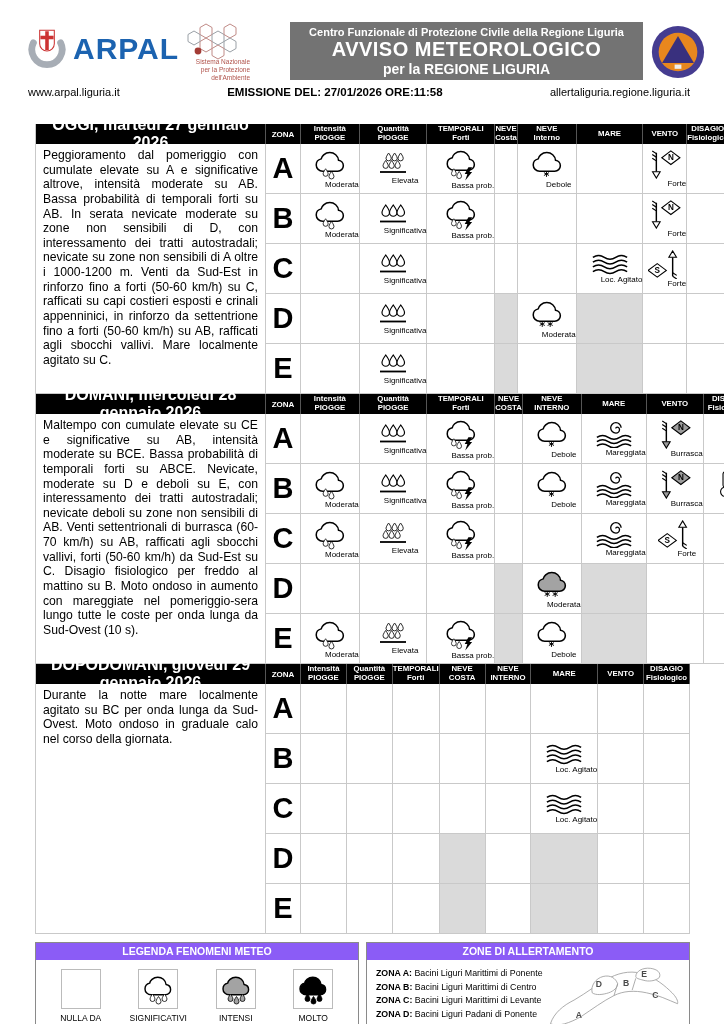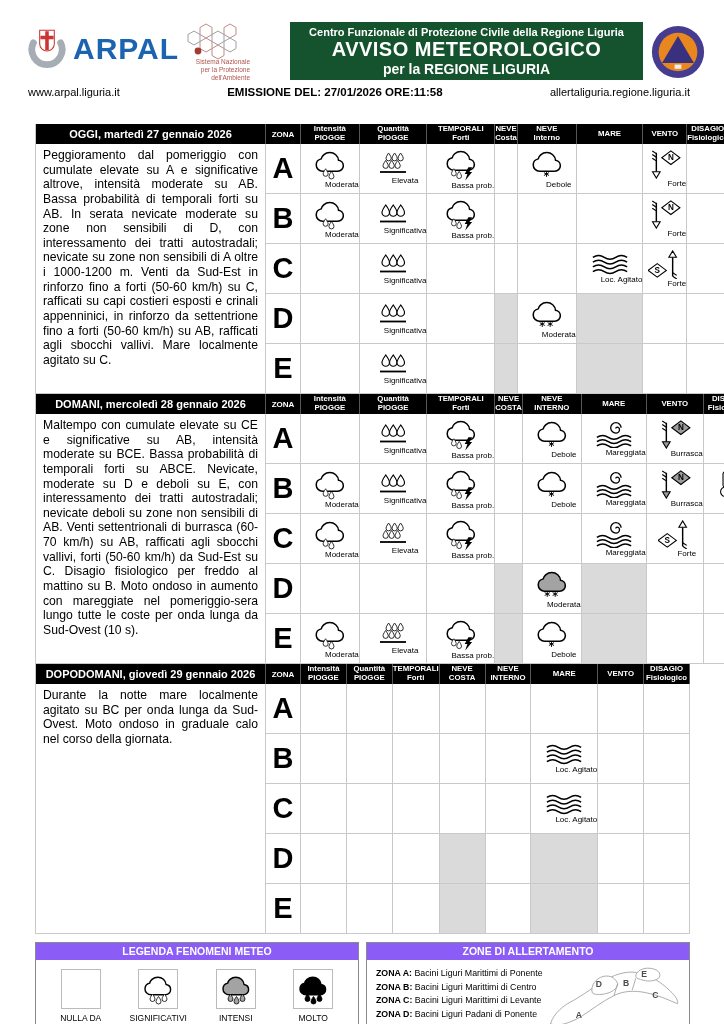--- a/index.html
+++ b/index.html
@@ -5,37 +5,37 @@
   *{box-sizing:border-box;margin:0;padding:0;}
   body{background:#888;font-family:"Liberation Sans",sans-serif;color:#000;}
   .page{width:724px;height:1024px;background:#fff;position:relative;margin:0 auto;overflow:hidden;}
 
   
   .hdr{position:relative;height:124px;}
   .arpal{position:absolute;left:26px;top:26px;display:flex;align-items:center;gap:5px;}
   .arpal-text{font-size:30px;font-weight:bold;color:#1c63b0;letter-spacing:1px;}
   .snpa{position:absolute;left:158px;top:20px;width:96px;}
   .snpa-text{font-size:6.5px;color:#b0524a;text-align:right;line-height:1.25;margin-top:-6px;padding-right:4px;}
-  .banner{position:absolute;left:290px;top:22px;width:353px;height:58px;background:#14532d;color:#fff;
+  .banner{position:absolute;left:290px;top:22px;width:353px;height:58px;background:#737373;color:#fff;
           text-align:center;padding-top:4px;}
   .b1{font-size:11px;font-weight:bold;}
   .b2{font-size:20px;font-weight:bold;letter-spacing:.5px;}
   .b3{font-size:14px;font-weight:bold;}
   .pclogo{position:absolute;left:649px;top:23px;}
   .subhdr{position:absolute;left:28px;top:86px;width:662px;display:flex;justify-content:space-between;
           align-items:baseline;font-size:11px;text-align:right;}
   .subhdr .mid{font-weight:bold;font-size:11.5px;}
 
   
   .tables{margin-left:35px;width:655px;}
   .section{display:grid;grid-template-columns:230px 35px repeat(8,1fr);
            grid-template-rows:20px repeat(5,50px);width:655px;border-left:1px solid #c9c9c9;}
   .hcell{background:#000;color:#fff;display:flex;align-items:center;justify-content:center;
          border-right:1px solid #555;text-align:center;}
-  .sec-title{font-size:11px;font-weight:bold;}
+  .sec-title{font-size:16px;font-weight:bold;}
   .zona-head{font-size:8px;font-weight:bold;}
   .col-head{font-size:7.8px;font-weight:bold;line-height:1.15;white-space:pre-line;}
   .desc{grid-column:1;grid-row:2/7;font-size:12.2px;line-height:1.2;text-align:justify;
         padding:4px 7px 0 7px;border-right:1px solid #c9c9c9;border-bottom:1px solid #c9c9c9;overflow:hidden;}
   .zone-cell{font-size:29px;font-weight:bold;display:flex;align-items:center;justify-content:center;
              border-right:1px solid #c9c9c9;border-bottom:1px solid #c9c9c9;}
   .cell{display:flex;flex-direction:column;align-items:center;justify-content:center;gap:1px;
         border-right:1px solid #c9c9c9;border-bottom:1px solid #c9c9c9;background:#fff;}
   .cell.gray{background:#dadada;}
   .icon-label{font-size:8px;line-height:1;white-space:nowrap;margin-left:24px;}

